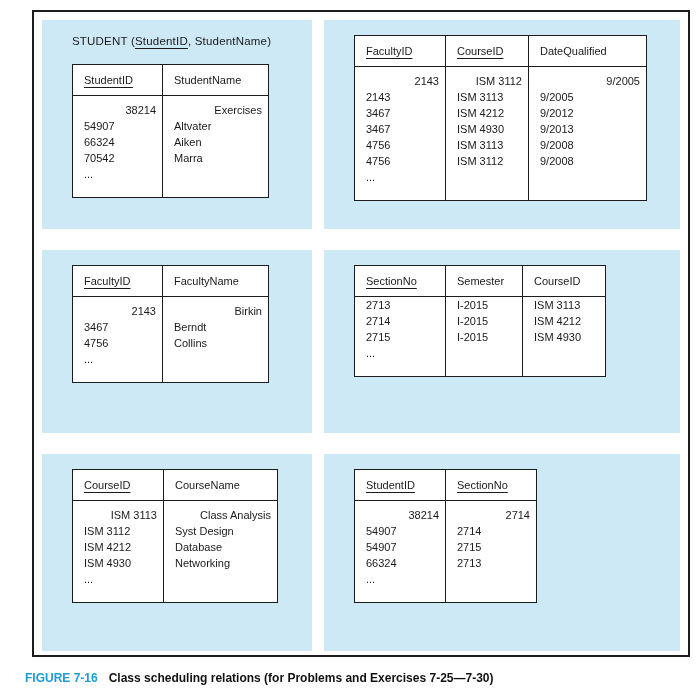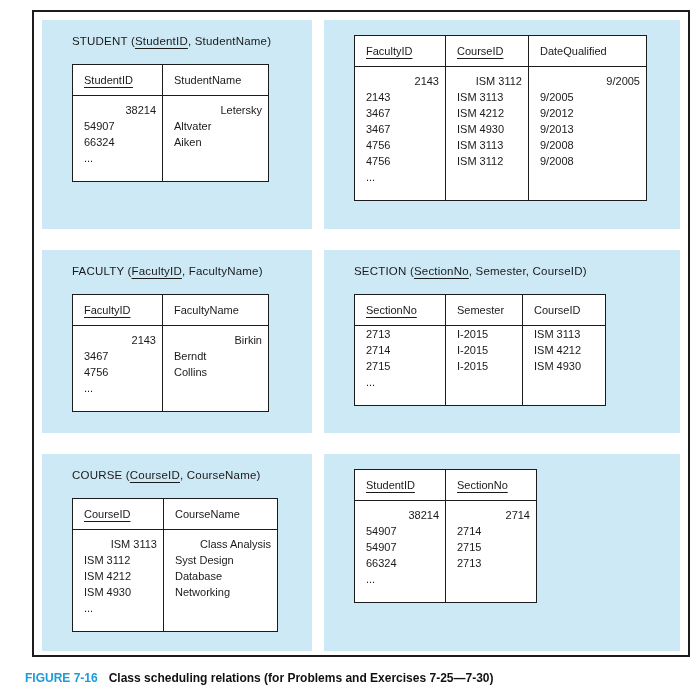--- a/index.html
+++ b/index.html
@@ -127,29 +127,33 @@
           </colgroup>
           <thead>
             <tr data-name="header-row">
               <th data-name="column-header"><span class="key" data-name="column-header-label">StudentID</span></th>
               <th data-name="column-header"><span data-name="column-header-label">StudentName</span></th>
             </tr>
           </thead>
           <tbody>
             <tr class="first" data-name="table-row">
               <td data-name="table-cell">38214</td>
-              <td data-name="table-cell">Letersky</td>
+              <td data-name="table-cell">Exercises</td>
             </tr>
             <tr data-name="table-row">
               <td data-name="table-cell">54907</td>
               <td data-name="table-cell">Altvater</td>
             </tr>
             <tr data-name="table-row">
               <td data-name="table-cell">66324</td>
               <td data-name="table-cell">Aiken</td>
+            </tr>
+            <tr data-name="table-row">
+              <td data-name="table-cell">70542</td>
+              <td data-name="table-cell">Marra</td>
             </tr>
             <tr class="ellipsis" data-name="ellipsis-row">
               <td data-name="ellipsis-cell">...</td>
               <td data-name="table-cell"></td>
             </tr>
           </tbody>
         </table>
       </div>
       <div class="panel" data-name="relation-panel-qualified">
         <table class="rel-table" data-name="relation-table">
@@ -198,21 +202,20 @@
             </tr>
             <tr class="ellipsis" data-name="ellipsis-row">
               <td data-name="ellipsis-cell">...</td>
               <td data-name="table-cell"></td>
               <td data-name="table-cell"></td>
             </tr>
           </tbody>
         </table>
       </div>
       <div class="panel" data-name="relation-panel-faculty">
-        <div class="rel-title" data-name="relation-title"><span data-name="relation-name">FACULTY</span> (<span class="key" data-name="attribute-name">FacultyID</span>, <span data-name="attribute-name">FacultyName</span>)</div>
         <table class="rel-table" data-name="relation-table">
           <colgroup>
             <col>
             <col>
           </colgroup>
           <thead>
             <tr data-name="header-row">
               <th data-name="column-header"><span class="key" data-name="column-header-label">FacultyID</span></th>
               <th data-name="column-header"><span data-name="column-header-label">FacultyName</span></th>
             </tr>
@@ -231,21 +234,20 @@
               <td data-name="table-cell">Collins</td>
             </tr>
             <tr class="ellipsis" data-name="ellipsis-row">
               <td data-name="ellipsis-cell">...</td>
               <td data-name="table-cell"></td>
             </tr>
           </tbody>
         </table>
       </div>
       <div class="panel" data-name="relation-panel-section">
-        <div class="rel-title" data-name="relation-title"><span data-name="relation-name">SECTION</span> (<span class="key" data-name="attribute-name">SectionNo</span>, <span data-name="attribute-name">Semester</span>, <span data-name="attribute-name">CourseID</span>)</div>
         <table class="rel-table" data-name="relation-table">
           <colgroup>
             <col>
             <col>
             <col>
           </colgroup>
           <thead>
             <tr data-name="header-row">
               <th data-name="column-header"><span class="key" data-name="column-header-label">SectionNo</span></th>
               <th data-name="column-header"><span data-name="column-header-label">Semester</span></th>
@@ -270,21 +272,20 @@
             </tr>
             <tr class="ellipsis" data-name="ellipsis-row">
               <td data-name="ellipsis-cell">...</td>
               <td data-name="table-cell"></td>
               <td data-name="table-cell"></td>
             </tr>
           </tbody>
         </table>
       </div>
       <div class="panel" data-name="relation-panel-course">
-        <div class="rel-title" data-name="relation-title"><span data-name="relation-name">COURSE</span> (<span class="key" data-name="attribute-name">CourseID</span>, <span data-name="attribute-name">CourseName</span>)</div>
         <table class="rel-table" data-name="relation-table">
           <colgroup>
             <col>
             <col>
           </colgroup>
           <thead>
             <tr data-name="header-row">
               <th data-name="column-header"><span class="key" data-name="column-header-label">CourseID</span></th>
               <th data-name="column-header"><span data-name="column-header-label">CourseName</span></th>
             </tr>

